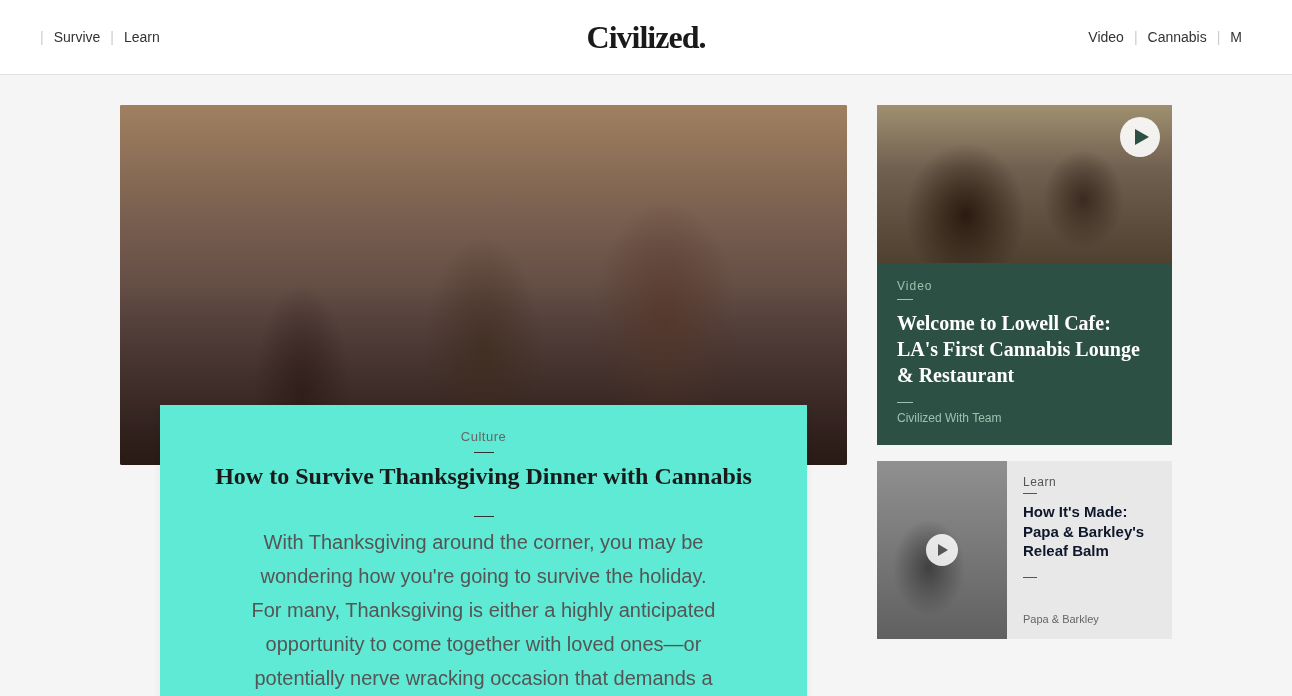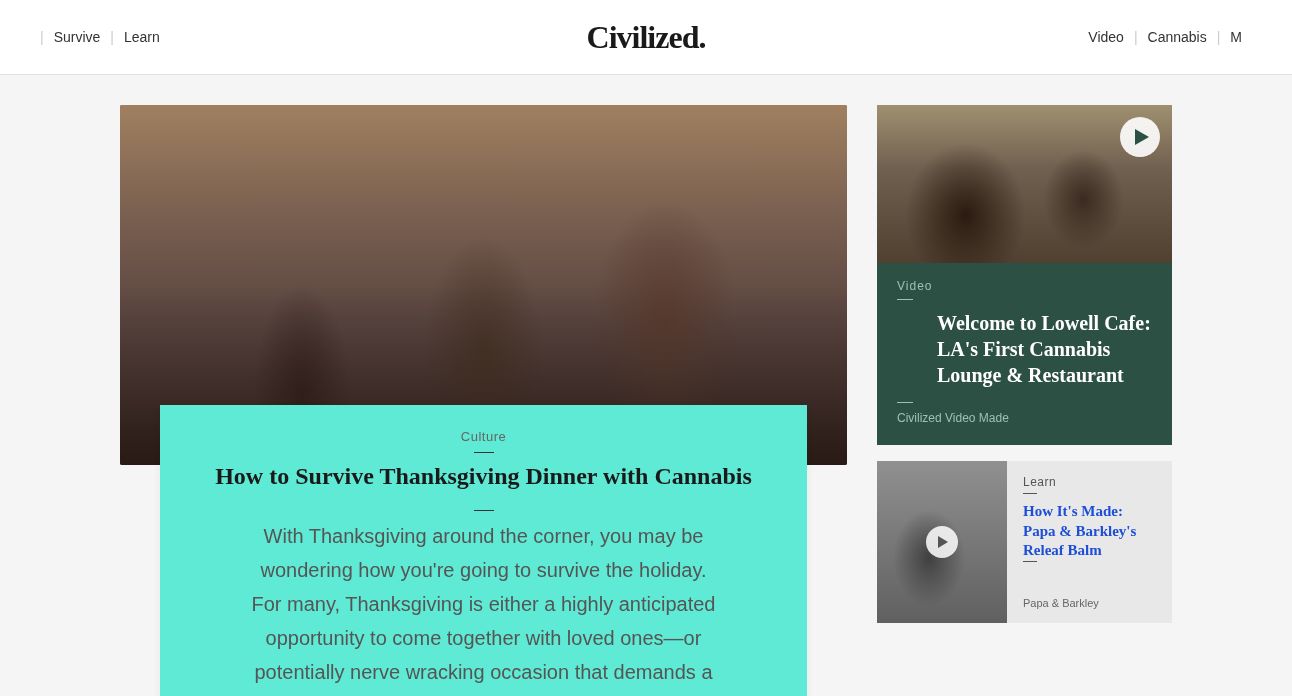--- a/index.html
+++ b/index.html
@@ -124,21 +124,21 @@
       height: 1px;
       background: #333;
       margin: 8px auto;
     }
     .article-title {
       font-size: 24px;
       font-weight: 700;
       font-family: Georgia, serif;
       color: #1a1a1a;
       line-height: 1.3;
-      margin-bottom: 18px;
+      margin-bottom: 24px;
     }
     .article-body {
       font-size: 20px;
       line-height: 1.7;
       color: #555;
       font-family: Arial, Helvetica, sans-serif;
       max-width: 480px;
       margin: 0 auto;
     }
 
@@ -212,21 +212,20 @@
       background: #a0c0b0;
       margin-bottom: 10px;
     }
     .sidebar-video-title {
       font-size: 20px;
       font-weight: 700;
       font-family: Georgia, serif;
       color: #fff;
       line-height: 1.3;
       margin-bottom: 14px;
-      margin-left: 40px;
     }
     .sidebar-video-divider2 {
       width: 16px;
       height: 1px;
       background: #a0c0b0;
       margin-bottom: 8px;
     }
     .sidebar-video-author {
       font-family: Arial, Helvetica, sans-serif;
       font-size: 12px;
@@ -293,24 +292,24 @@
     }
     .sidebar-item-2-divider {
       width: 14px;
       height: 1px;
       background: #555;
       margin-bottom: 8px;
     }
     .sidebar-item-2-title {
       font-size: 15px;
       font-weight: 700;
-      font-family: Liberation Serif, serif;
-      color: #1d4ed8;
+      font-family: Liberation Sans, sans-serif;
+      color: #0f172a;
       line-height: 1.3;
-      margin-bottom: 0;
+      margin-bottom: 16px;
     }
     .sidebar-item-2-divider2 {
       width: 14px;
       height: 1px;
       background: #555;
       margin-bottom: 6px;
     }
     .sidebar-item-2-author {
       font-family: Arial, Helvetica, sans-serif;
       font-size: 11px;
@@ -357,21 +356,21 @@
 
     <div class="sidebar-video-card">
       <div class="sidebar-video-thumbnail">
         <div class="play-button-large"></div>
       </div>
       <div class="sidebar-video-info">
         <div class="sidebar-video-label">Video</div>
         <div class="sidebar-video-divider"></div>
         <h2 class="sidebar-video-title">Welcome to Lowell Cafe: LA's First Cannabis Lounge &amp; Restaurant</h2>
         <div class="sidebar-video-divider2"></div>
-        <div class="sidebar-video-author">Civilized Video Made</div>
+        <div class="sidebar-video-author">Civilized With Team</div>
       </div>
     </div>
 
     <div class="sidebar-item-2">
       <div class="sidebar-item-2-thumbnail">
         <div class="play-button-small"></div>
       </div>
       <div class="sidebar-item-2-info">
         <div class="sidebar-item-2-label">Learn</div>
         <div class="sidebar-item-2-divider"></div>

